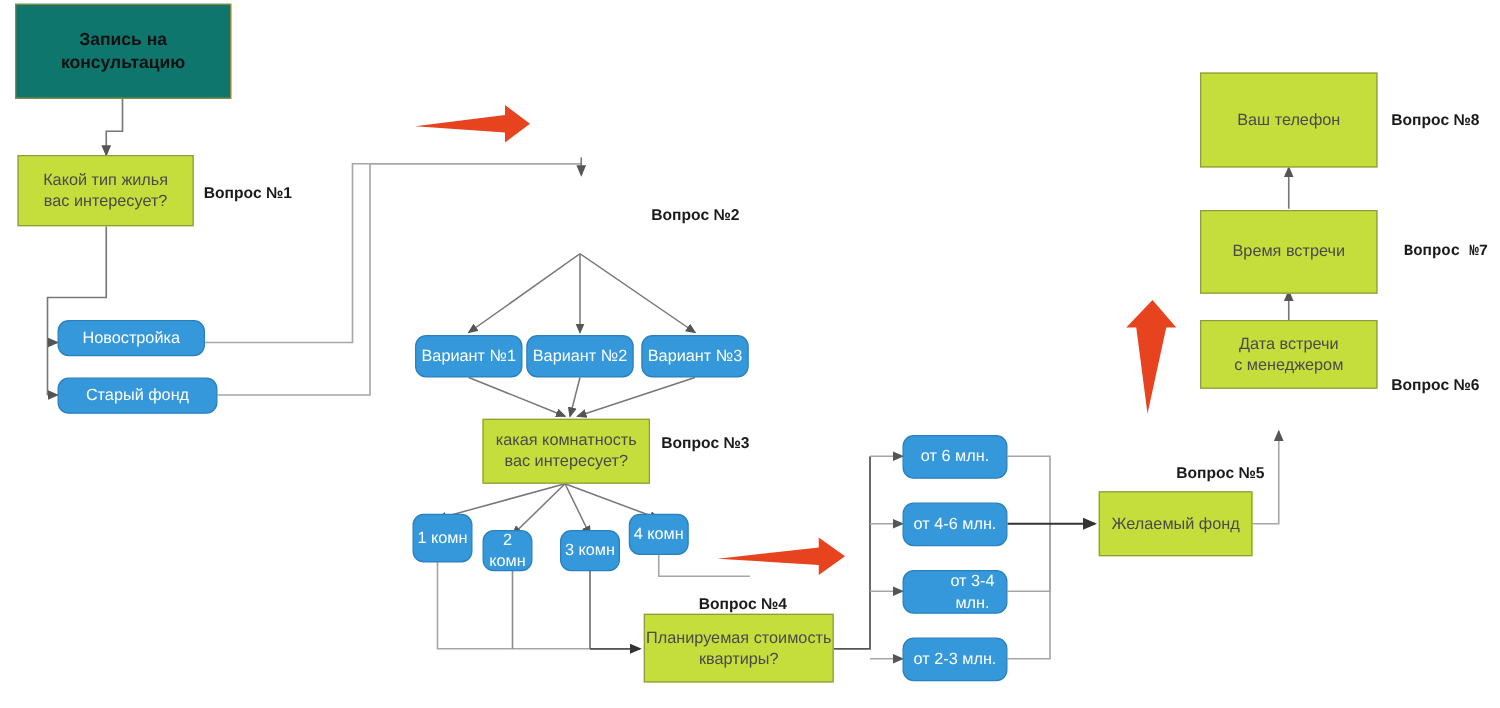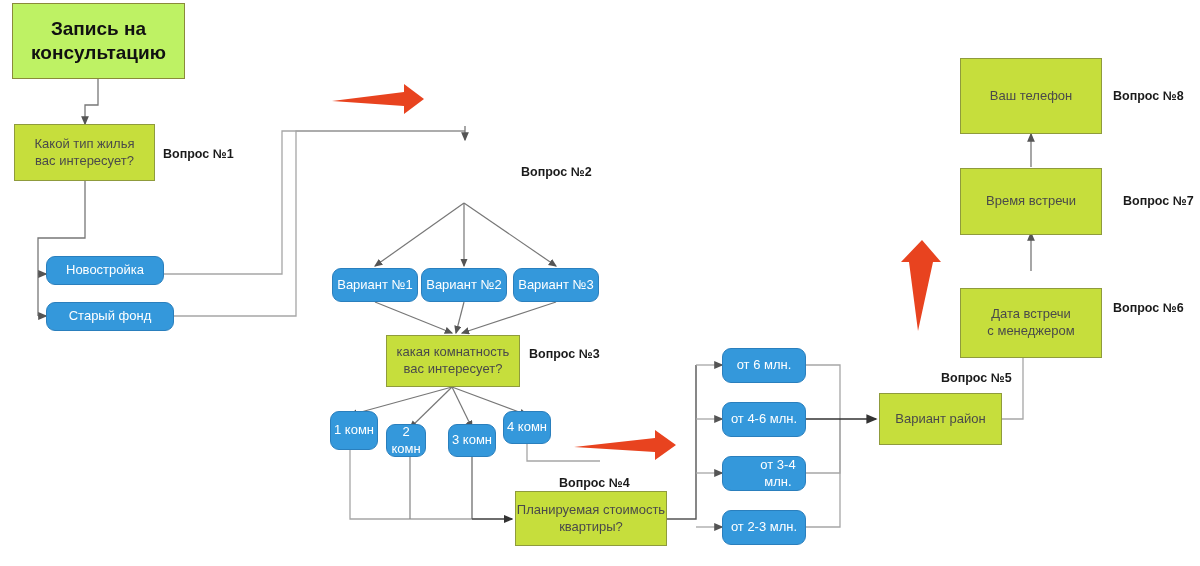--- a/index.html
+++ b/index.html
@@ -1,20 +1,20 @@
 <!DOCTYPE html>
 <html><head>
 <meta charset="utf-8">
 <style>
   html,body{margin:0;padding:0;background:#ffffff;}
   body{font-family:"Liberation Sans", sans-serif;}
   #canvas{position:relative;width:1200px;height:566px;background:#ffffff;overflow:hidden;}
   svg.layer{position:absolute;left:0;top:0;width:1200px;height:566px;pointer-events:none;}
   .node{position:absolute;box-sizing:border-box;display:flex;align-items:center;justify-content:center;text-align:center;line-height:1.28;}
-  .n-yellow{background:#bef264;border:1px solid #8a8a3a;color:#111111;font-weight:bold;font-size:19px;}
+  .n-yellow{background:#0f766e;border:1px solid #8a8a3a;color:#111111;font-weight:bold;font-size:14px;}
   .n-green{background:#c6de3c;border:1px solid #8f9b3c;color:#4a4a4a;font-size:13px;justify-content:center;}
   .n-blue{background:#3498db;border:1px solid #2a7fbd;border-radius:9px;color:#ffffff;font-size:13px;}
   .qlabel{position:absolute;font-size:12.5px;font-weight:bold;color:#1a1a1a;white-space:nowrap;}
   .node span{display:block;}
 </style>
 </head>
 <body>
 
 <div id="canvas">
 
@@ -146,32 +146,32 @@
     <span>от 4-6 млн.</span>
   </div>
   <div class="node n-blue" style="left:722px;top:456px;width:84px;height:35px;padding-left:28px;">
     <span>от 3-4 млн.</span>
   </div>
   <div class="node n-blue" style="left:722px;top:510px;width:84px;height:35px;">
     <span>от 2-3 млн.</span>
   </div>
 
   <div class="node n-green" style="left:879px;top:393px;width:123px;height:52px;">
-    <span>Вариант район</span>
+    <span>Желаемый фонд</span>
   </div>
   <div class="qlabel" style="left:906px;top:371px;padding-left:35px;">Вопрос №5</div>
 
-  <div class="node n-green" style="left:960px;top:288px;width:142px;height:70px;">
+  <div class="node n-green" style="left:960px;top:256px;width:142px;height:55px;">
     <span>Дата встречи<br>с менеджером</span>
   </div>
   <div class="qlabel" style="left:1113px;top:301px;">Вопрос №6</div>
 
   <div class="node n-green" style="left:960px;top:168px;width:142px;height:67px;">
     <span>Время встречи</span>
   </div>
-  <div class="qlabel" style="left:1123px;top:194px;">Вопрос №7</div>
+  <div class="qlabel" style="left:1123px;top:194px;font-family:Liberation Mono, monospace;">Вопрос №7</div>
 
   <div class="node n-green" style="left:960px;top:58px;width:142px;height:76px;">
     <span>Ваш телефон</span>
   </div>
   <div class="qlabel" style="left:1113px;top:89px;">Вопрос №8</div>
 
 </div>
 
 </body></html>

